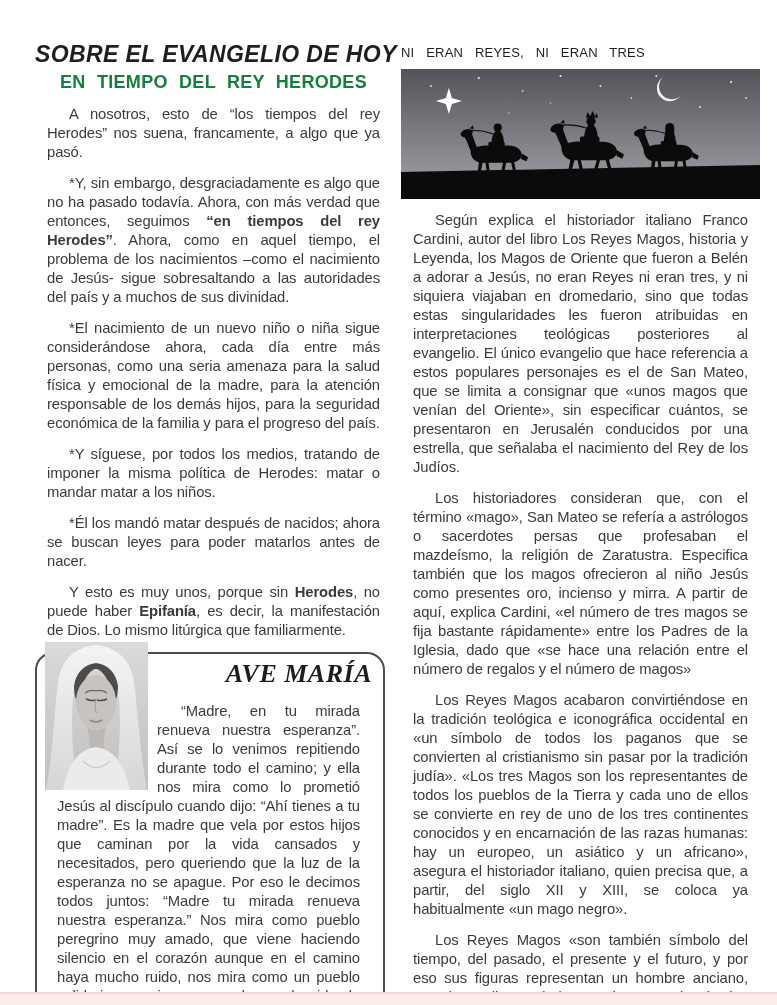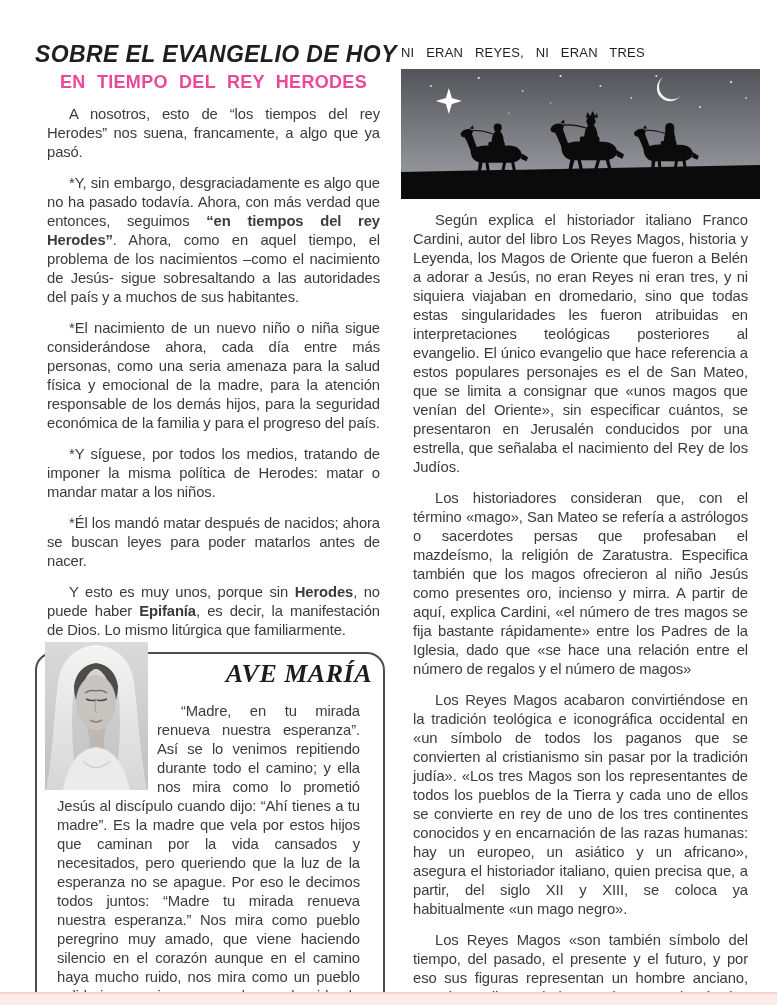--- a/index.html
+++ b/index.html
@@ -10,21 +10,21 @@
   .col{position:absolute;top:40px;}
   .col-left{left:35px;width:357px;}
   .col-right{left:401px;width:359px;top:41px;}
 
   .title-italic{
     margin:0 0 3px 0;text-align:center;font-size:23px;line-height:28px;
     font-weight:bold;font-style:italic;color:#1f1f1f;letter-spacing:.4px;white-space:nowrap;
   }
   .title-caps{
     margin:0 0 5px 0;text-align:center;font-size:18px;line-height:22px;
-    font-weight:bold;color:#ec4899;word-spacing:6px;letter-spacing:.3px;white-space:nowrap;
+    font-weight:bold;color:#15803d;word-spacing:6px;letter-spacing:.3px;white-space:nowrap;
   }
   .title-right{
     margin:0 0 5px 0;font-size:13px;line-height:23px;
     font-weight:normal;color:#1f1f1f;word-spacing:8px;letter-spacing:.2px;white-space:nowrap;
   }
 
   .body-text p{
     margin:12px;text-indent:22px;text-align:justify;
     font-size:14.8px;line-height:19px;letter-spacing:-.1px;color:#3b3b3b;
   }
@@ -54,21 +54,21 @@
 <body>
 
 <div class="page">
 
   <div class="col col-left">
     <h1 class="title-italic">SOBRE EL EVANGELIO DE HOY</h1>
     <h2 class="title-caps">EN TIEMPO DEL REY HERODES</h2>
 
     <div class="body-text">
         <p><span>A nosotros, esto de “los tiempos del rey Herodes” nos suena, francamente, a algo que ya pasó.</span></p>
-        <p><span>*Y, sin embargo, desgraciadamente es algo que no ha pasado todavía. Ahora, con más verdad que entonces, seguimos </span><span class="b">“en tiempos del rey Herodes”</span><span>. Ahora, como en aquel tiempo, el problema de los nacimientos –como el nacimiento de Jesús- sigue sobresaltando a las autoridades del país y a muchos de sus habitantes.</span></p>
+        <p><span>*Y, sin embargo, desgraciadamente es algo que no ha pasado todavía. Ahora, con más verdad que entonces, seguimos </span><span class="b">“en tiempos del rey Herodes”</span><span>. Ahora, como en aquel tiempo, el problema de los nacimientos –como el nacimiento de Jesús- sigue sobresaltando a las autoridades del país y a muchos de sus divinidad.</span></p>
         <p><span>*El nacimiento de un nuevo niño o niña sigue considerándose ahora, cada día entre más personas, como una seria amenaza para la salud física y emocional de la madre, para la atención responsable de los demás hijos, para la seguridad económica de la familia y para el progreso del país.</span></p>
         <p><span>*Y síguese, por todos los medios, tratando de imponer la misma política de Herodes: matar o mandar matar a los niños.</span></p>
         <p><span>*Él los mandó matar después de nacidos; ahora se buscan leyes para poder matarlos antes de nacer.</span></p>
         <p><span>Y esto es muy unos, porque sin </span><span class="b">Herodes</span><span>, no puede haber </span><span class="b">Epifanía</span><span>, es decir, la manifestación de Dios. Lo mismo litúrgica que familiarmente.</span></p>
       </div>
 
     <div class="ave-box">
       <svg class="mary-figure" viewBox="0 0 103 148" preserveAspectRatio="none" aria-hidden="true">
         <defs>
           <linearGradient id="mbg" x1="0" y1="0" x2="0" y2="1">

